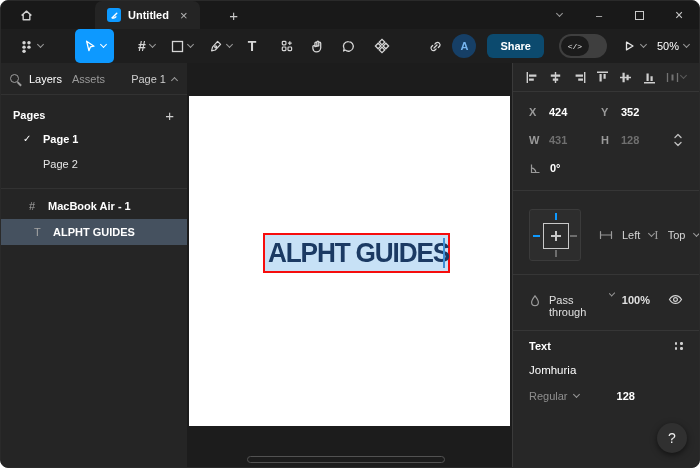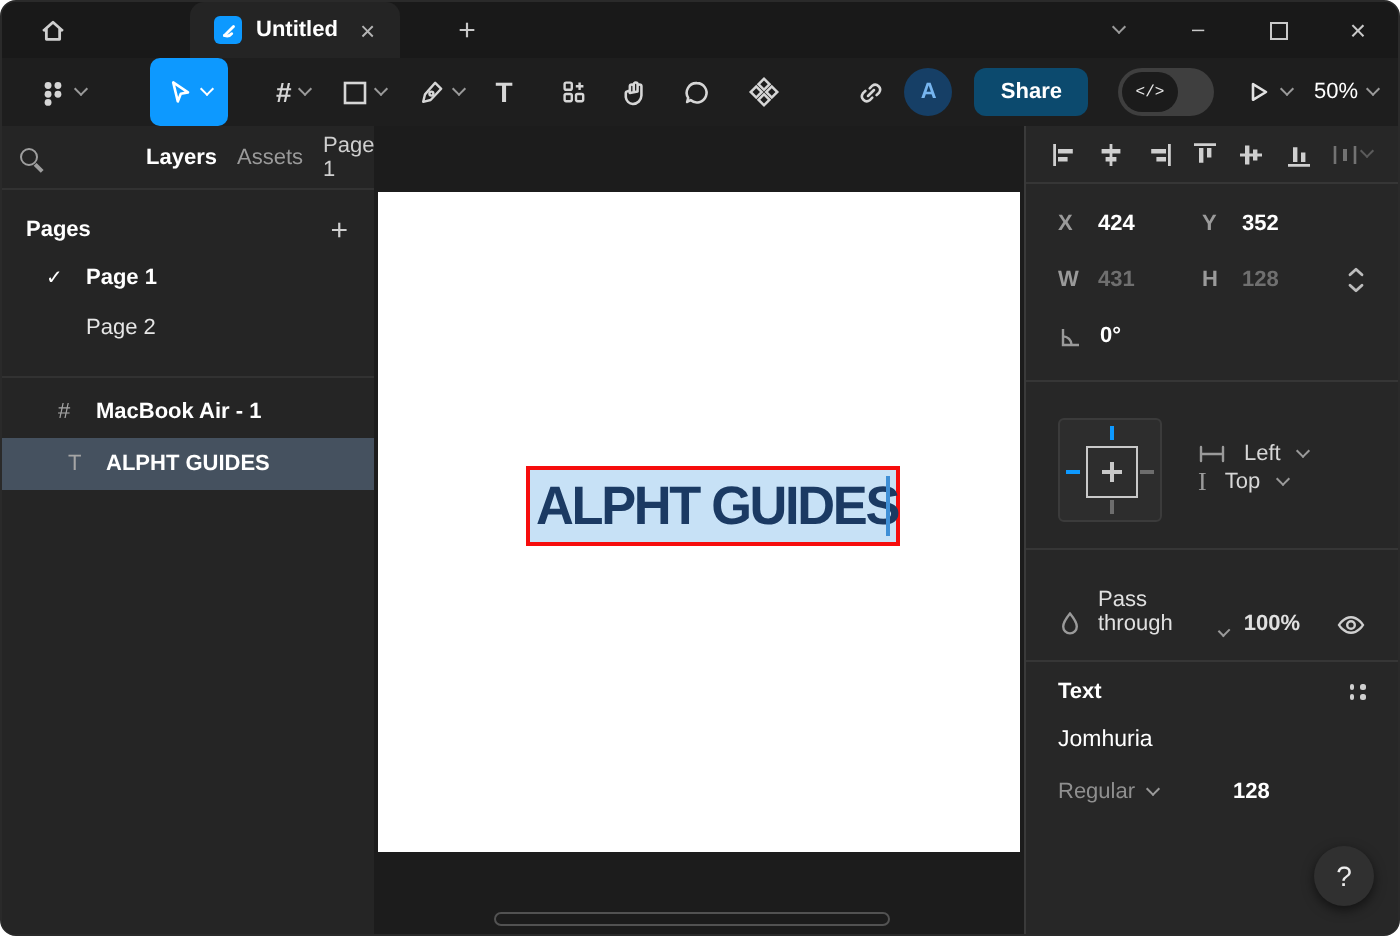--- a/index.html
+++ b/index.html
@@ -46,21 +46,21 @@
 
   
   .main { flex:1; display:flex; min-height:0; }
 
   
   .left-panel { width:186px; background:#252525; display:flex; flex-direction:column; flex:0 0 auto; }
   .lp-header { height:32px; display:flex; align-items:center; gap:10px; padding:0 10px 0 9px; border-bottom:1px solid #323232; }
   .mag { width:9px; height:9px; border:1.4px solid #9e9e9e; border-radius:50%; position:relative; display:inline-block; flex:0 0 auto; }
   .mag::after { content:""; position:absolute; width:5px; height:1.5px; background:#9e9e9e; transform:rotate(45deg); right:-4px; bottom:-2px; }
   .lp-tab { color:#9a9a9a; }
-  .lp-tab.active { color:#fff; font-weight:700;margin-left:44px; }
+  .lp-tab.active { color:#fff; font-weight:400; }
   .page-sel { margin-left:auto; display:flex; align-items:center; gap:6px; color:#cfcfcf; }
   .pages { padding:9px 10px 12px; border-bottom:1px solid #323232; }
   .pages-head { height:22px; display:flex; align-items:center; color:#fff; font-weight:700; padding-left:2px; }
   .plus-btn { margin-left:auto; color:#cfcfcf; font-size:15px; font-weight:400; padding:0 3px; }
   .page-row { height:25px; display:flex; align-items:center; padding-left:12px; }
   .page-check { width:20px; color:#fff; font-size:10px; }
   .page-name { color:#fff; font-weight:700; }
   .page-row.unselected .page-name { font-weight:400; color:#e6e6e6; }
   .layers-list { padding-top:4px; }
   .layer-row { height:26px; display:flex; align-items:center; gap:9px; padding-left:28px; }
@@ -101,27 +101,27 @@
   .sec-head { color:#fff; font-weight:700; display:flex; align-items:center; }
   .cw-wrap { display:flex; gap:18px; margin-top:9px; align-items:center; }
   .cw { width:52px; height:52px; background:#2d2d2d; border:1px solid #3b3b3b; border-radius:3px; position:relative; flex:0 0 auto; }
   .cw-square { position:absolute; left:13px; top:13px; width:26px; height:26px; border:1.5px solid #c9c9c9; }
   .cw-plus-h { position:absolute; left:21px; top:25px; width:10px; height:1.5px; background:#c9c9c9; }
   .cw-plus-v { position:absolute; left:25px; top:21px; width:1.5px; height:10px; background:#c9c9c9; }
   .cw-tick-top { position:absolute; left:25px; top:3px; width:2px; height:7px; background:#0d99ff; }
   .cw-tick-left { position:absolute; left:3px; top:25px; width:7px; height:2px; background:#0d99ff; }
   .cw-tick-right { position:absolute; right:3px; top:25px; width:7px; height:2px; background:#6d6d6d; }
   .cw-tick-bottom { position:absolute; left:25px; bottom:3px; width:2px; height:7px; background:#6d6d6d; }
-  .c-rows { display:flex; flex-direction:column; gap:0; }
+  .c-rows { display:flex; flex-direction:row; gap:0; }
   .c-row { display:flex; align-items:center; gap:9px; color:#d6d6d6; }
   .c-ic { color:#9a9a9a; display:flex; align-items:center; }
   .ibeam { font-family:"Liberation Serif", serif; font-size:13px; color:#9a9a9a; }
 
   .rp-layer { padding:9px 16px 12px; border-bottom:1px solid #363636; }
-  .layer-ctl { display:flex; align-items:flex-end; gap:8px; margin-top:10px; }
+  .layer-ctl { display:flex; align-items:flex-start; gap:8px; margin-top:10px; }
   .blend-label { color:#e0e0e0; }
   .opacity-val { margin-left:auto; color:#e0e0e0; font-weight:600; margin-right:10px; }
 
   .rp-text { padding:9px 16px 14px; }
   .dots4 { display:grid; grid-template-columns:3px 3px; grid-gap:2.5px; margin-left:auto; }
   .dots4 i { width:2.5px; height:2.5px; background:#cfcfcf; border-radius:50%; }
   .font-name { color:#fff; margin-top:12px; font-size:11.5px; }
   .font-row { display:flex; align-items:center; margin-top:14px; }
   .font-weight { color:#8f8f8f; display:flex; align-items:center; gap:6px; }
   .font-size { color:#fff; font-weight:600; margin-left:38px; }

